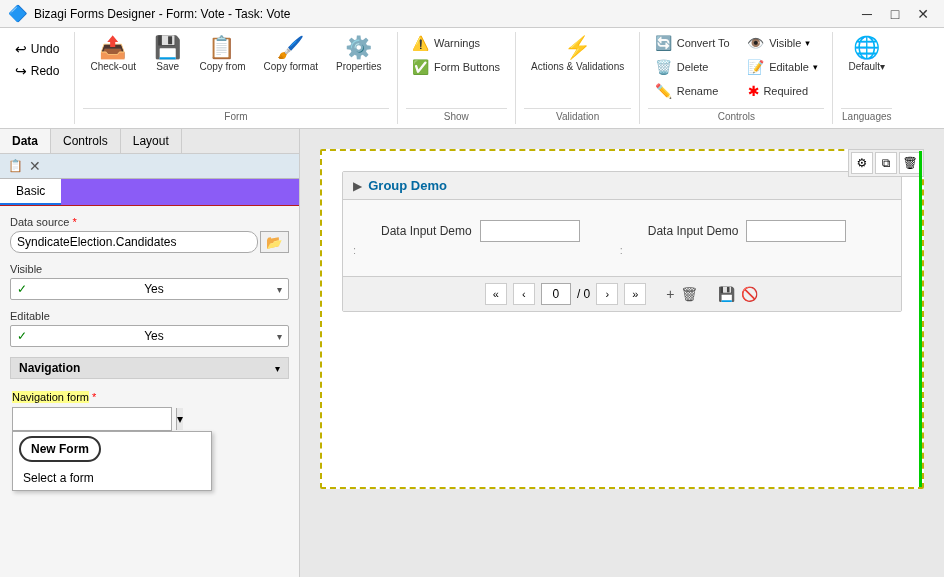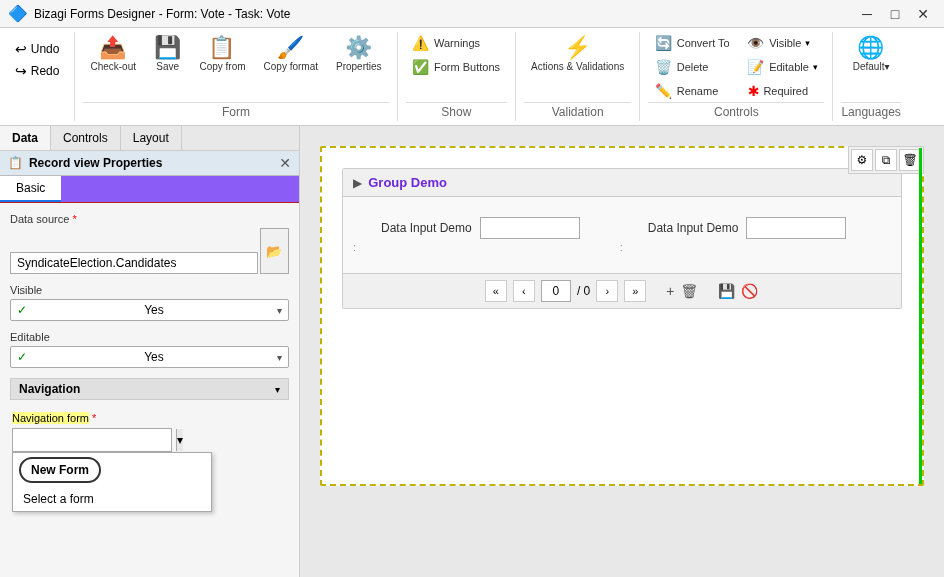--- a/index.html
+++ b/index.html
@@ -17,21 +17,21 @@
     }
     .title-bar-left { display: flex; align-items: center; gap: 6px; }
     .title-bar-controls { display: flex; gap: 2px; }
     .title-bar-btn { width: 26px; height: 20px; border: none; background: transparent; cursor: pointer; font-size: 14px; display: flex; align-items: center; justify-content: center; color: #333; }
 
     
     .ribbon { background: #fff; border-bottom: 1px solid #ccc; }
     .ribbon-content { display: flex; align-items: stretch; padding: 4px 0; min-height: 80px; }
     .ribbon-group { display: flex; flex-direction: column; align-items: center; border-right: 1px solid #ddd; padding: 0 8px; position: relative; }
     .ribbon-group-items { display: flex; align-items: flex-start; gap: 4px; flex: 1; }
-    .ribbon-group-label { font-size: 12px; color: #666; padding: 2px 0; text-align: center; border-top: 1px solid #ddd; width: 100%; margin-top: 0; }
+    .ribbon-group-label { font-size: 10px; color: #666; padding: 2px 0; text-align: center; border-top: 1px solid #ddd; width: 100%; margin-top: 6px; }
     .ribbon-btn { display: flex; flex-direction: column; align-items: center; padding: 4px 6px; cursor: pointer; border: 1px solid transparent; border-radius: 2px; min-width: 40px; }
     .ribbon-btn .icon { font-size: 22px; line-height: 1; }
     .ribbon-btn .label { font-size: 10px; color: #333; text-align: center; margin-top: 2px; }
     .ribbon-btn-small { display: flex; align-items: center; gap: 4px; padding: 2px 6px; cursor: pointer; border: 1px solid transparent; border-radius: 2px; white-space: nowrap; }
     .ribbon-btn-small .icon { font-size: 14px; }
     .ribbon-btn-small .label { font-size: 11px; color: #333; text-align: center; }
     .ribbon-col { display: flex; flex-direction: column; gap: 2px; justify-content: center; }
 
     
     .main { display: flex; height: calc(577px - 28px - 88px); }
@@ -48,21 +48,21 @@
     .properties-close { cursor: pointer; font-size: 14px; color: #555; border: none; background: transparent; }
 
     .prop-tabs { display: flex; border-bottom: 1px solid #b91c1c; background: #8b5cf6; }
     .prop-tab { padding: 5px 16px; cursor: pointer; font-size: 12px; border: none; background: transparent; border-bottom: 2px solid transparent; }
     .prop-tab.active { background: #fff; border-bottom: 2px solid #1a73e8; }
 
     .prop-content { padding: 10px 10px; overflow-y: auto; flex: 1; }
     .prop-field { margin-bottom: 10px; }
     .prop-label { font-size: 11px; color: #333; margin-bottom: 3px; }
     .prop-label .required { color: red; }
-    .prop-input { width: 100%; border: 1px solid #aaa; border-radius: 0; padding: 3px 6px; font-size: 12px; background: #fff; margin-top: 24px; }
+    .prop-input { width: 100%; border: 1px solid #aaa; border-radius: 10px; padding: 3px 6px; font-size: 12px; background: #fff; }
     .prop-input-with-btn { display: flex; gap: 2px; }
     .prop-input-with-btn input { flex: 1; }
     .prop-input-with-btn button { padding: 2px 6px; border: 1px solid #aaa; background: #f0f0f0; cursor: pointer; }
     .prop-select { width: 100%; border: 1px solid #aaa; border-radius: 2px; padding: 3px 6px; font-size: 12px; background: #fff; display: flex; align-items: center; justify-content: space-between; cursor: pointer; }
     .prop-select-arrow { font-size: 10px; color: #555; }
 
     
     .nav-section { margin-top: 4px; }
     .nav-header { display: flex; align-items: center; justify-content: space-between; background: #e0e0e0; border: 1px solid #ccc; padding: 3px 8px; cursor: pointer; }
     .nav-header-label { font-size: 12px; font-weight: bold; }
@@ -80,21 +80,21 @@
     .dropdown-item.highlighted { border: 2px solid #333; border-radius: 12px; font-weight: bold; }
 
     
     .canvas { flex: 1; background: #e8e8e8; padding: 20px; overflow: auto; }
     .form-canvas { background: #fff; border: 2px dashed #c0b000; border-radius: 2px; min-height: 340px; padding: 10px; position: relative; }
 
     
     .form-group { border: 1px solid #ccc; border-radius: 2px; margin: 10px; background: #f9f9f9; }
     .form-group-header { display: flex; align-items: center; gap: 6px; padding: 6px 10px; border-bottom: 1px solid #ccc; background: #f0f0f0; }
     .group-arrow { color: #555; font-size: 12px; }
-    .group-title { font-size: 13px; font-weight: bold; color: #6d28d9; }
+    .group-title { font-size: 13px; font-weight: bold; color: #0369a1; }
     .form-group-content { padding: 20px 10px; display: flex; gap: 40px; }
     .form-field-pair { display: flex; align-items: center; gap: 8px; }
     .field-label { font-size: 12px; color: #333; margin-left: 28px; }
     .field-input { border: 1px solid #aaa; background: #fff; width: 100px; height: 22px; }
 
     
     .pagination-bar { display: flex; align-items: center; gap: 6px; padding: 6px 10px; border-top: 1px solid #ccc; background: #f0f0f0; justify-content: center; }
     .pag-btn { border: 1px solid #ccc; background: #fff; width: 22px; height: 22px; cursor: pointer; display: flex; align-items: center; justify-content: center; font-size: 11px; }
     .pag-input { border: 1px solid #aaa; width: 30px; height: 22px; text-align: center; font-size: 12px; }
     .pag-slash { font-size: 12px; }
@@ -246,21 +246,20 @@
   <div class="left-panel">
 
     <div class="panel-tabs">
       <button class="panel-tab active">Data</button>
       <button class="panel-tab">Controls</button>
       <button class="panel-tab">Layout</button>
     </div>
 
     <div class="properties-header">
       <span>📋</span>
-      <span class="properties-header-title">Record view Properties</span>
       <button class="properties-close">✕</button>
     </div>
 
     <div class="prop-tabs">
       <button class="prop-tab active">Basic</button>
     </div>
 
     <div class="prop-content">
 
       <div class="prop-field">

